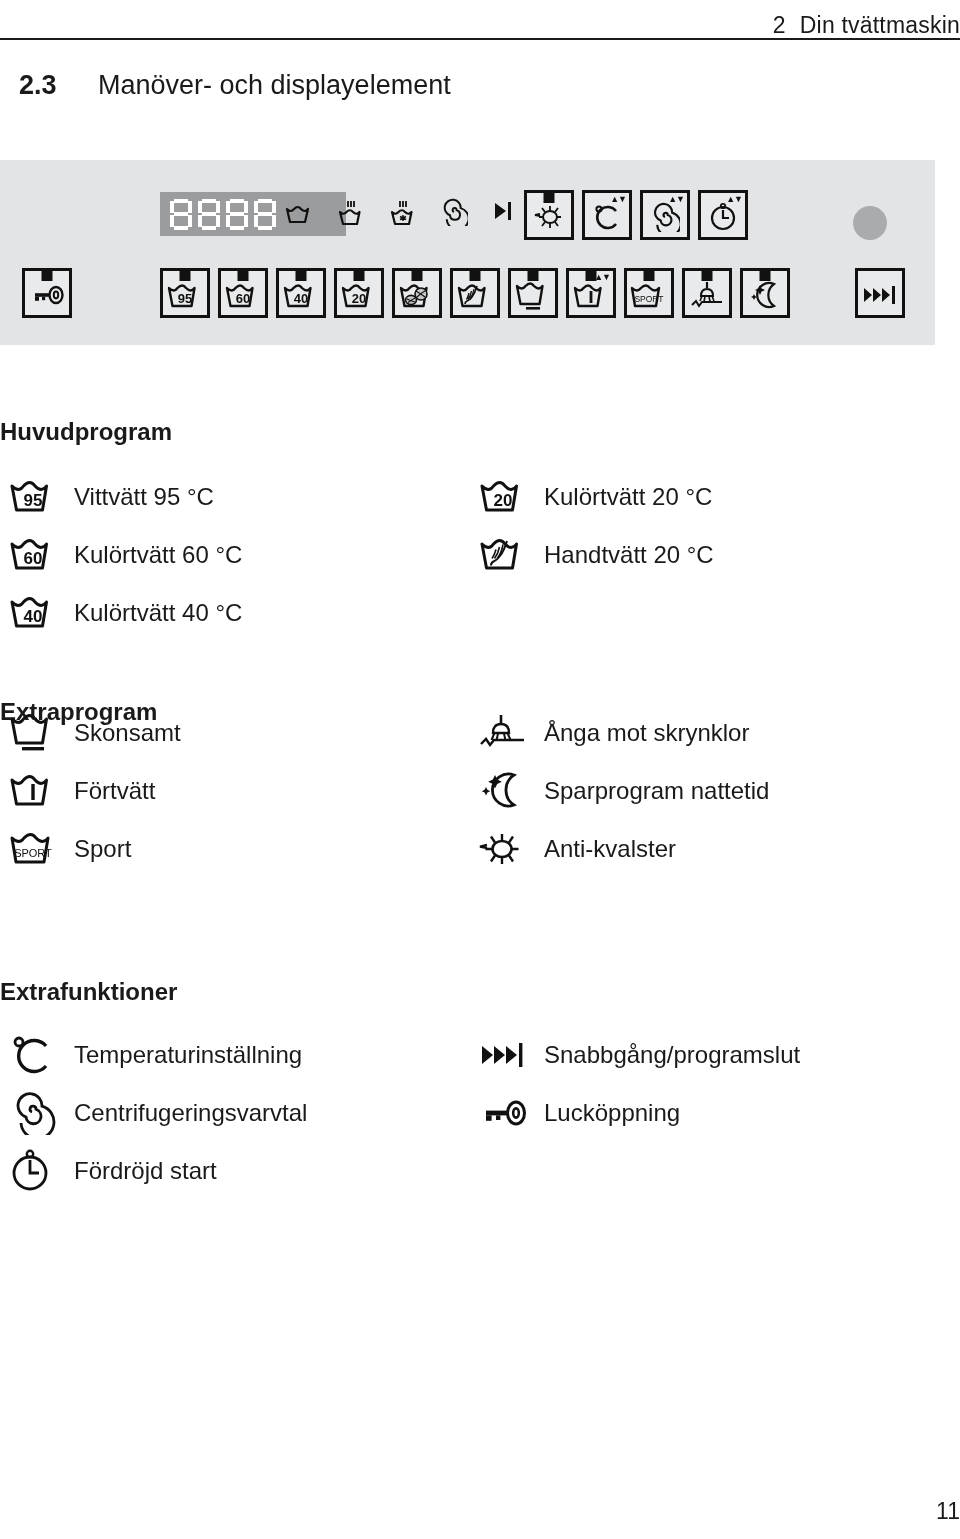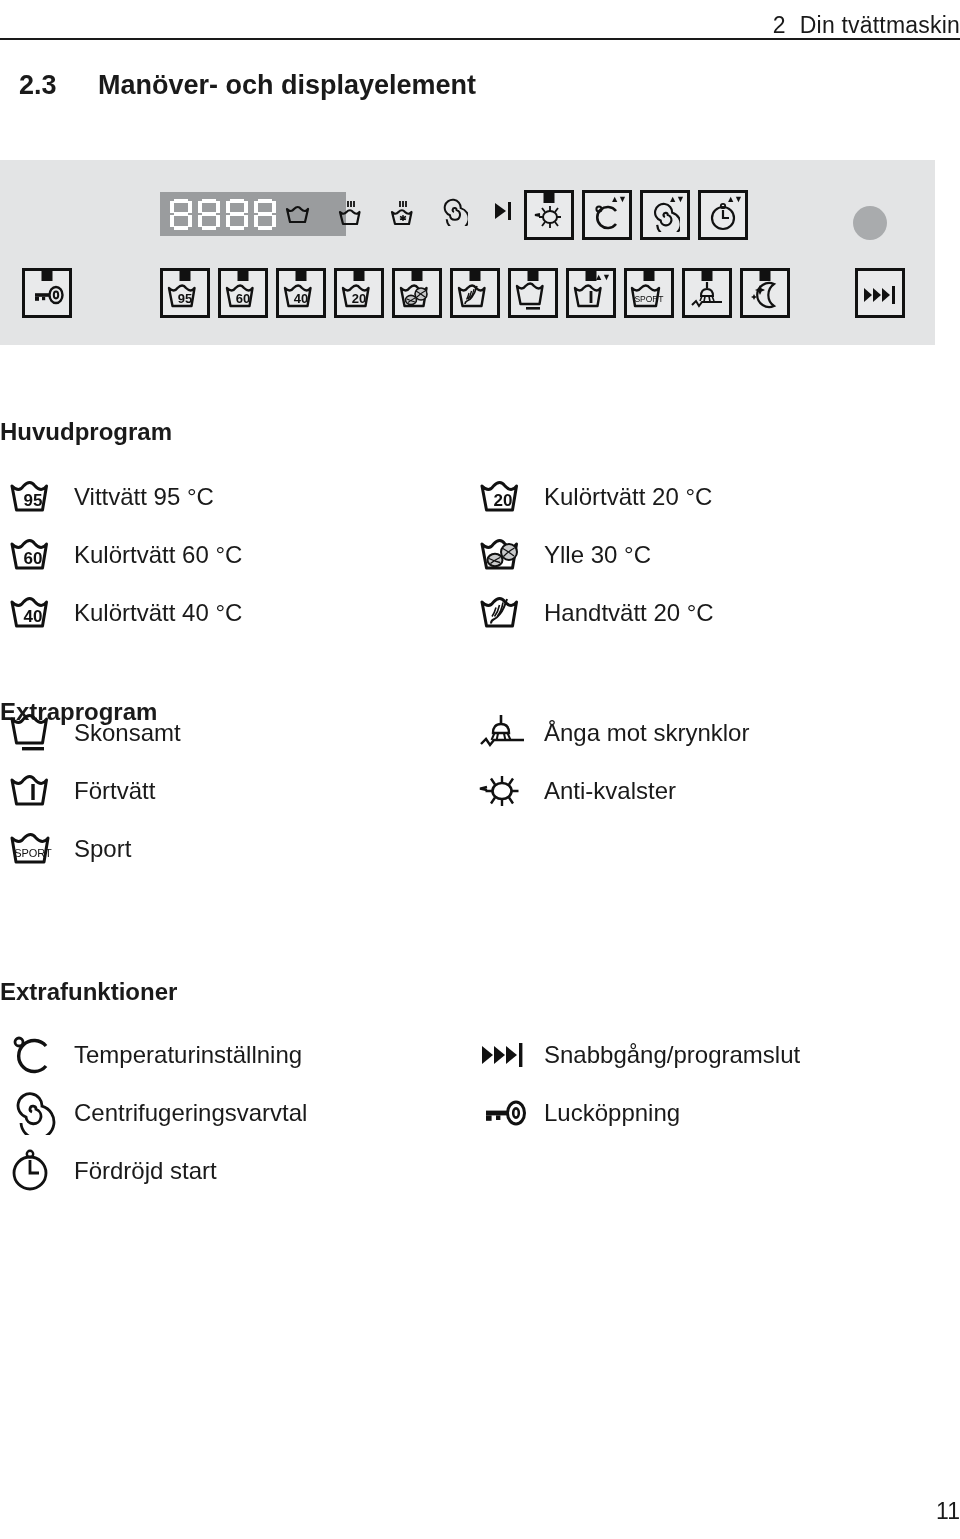--- a/index.html
+++ b/index.html
@@ -46,21 +46,21 @@
     position: absolute;
     left: 0; top: 0;
     font-size: 27px;
     font-weight: bold;
     margin-left: 19px;
   }
   .sec-title .sec-name {
     position: absolute;
     left: 98px; top: 0;
     font-size: 27px;
-    font-weight: bold;
+    font-weight: normal;
   }
 
   
   .panel {
     position: absolute;
     left: 0; top: 160px;
     width: 935px; height: 185px;
     background: #e3e4e5;
   }
 
@@ -540,32 +540,20 @@
           <path d="M4 9 q7 7 11.5 0 q6.5 -7 11.5 0 q6.5 7 11.5 0 l-4 24 h-26 z" fill="none" stroke="#111" stroke-width="3" stroke-linejoin="round"></path>
           <text x="25" y="29" font-family="Liberation Sans, sans-serif" font-size="17" font-weight="bold" text-anchor="middle" fill="#111">20</text>
         </svg>
       </span>
       <span class="l-label">Kulörtvätt 20 °C</span>
     </div>
     <div class="lrow">
       <span class="l-icon">
         <svg width="50" height="40" viewBox="0 0 50 40">
           <path d="M4 9 q7 7 11.5 0 q6.5 -7 11.5 0 q6.5 7 11.5 0 l-4 24 h-26 z" fill="none" stroke="#111" stroke-width="3" stroke-linejoin="round"></path>
-          <circle cx="31" cy="17" r="8" fill="#c9cacb" stroke="#111" stroke-width="2"></circle>
-          <path d="M24 13 q7 4 12 8 M25.5 21.5 q6 -6 11 -8.5" stroke="#111" stroke-width="1.3" fill="none"></path>
-          <ellipse cx="17" cy="25" rx="7.5" ry="6.2" fill="#c9cacb" stroke="#111" stroke-width="2"></ellipse>
-          <path d="M11 23.5 q6 3 11 4 M12.5 28.5 q5 -4 9.5 -6" stroke="#111" stroke-width="1.3" fill="none"></path>
-        </svg>
-      </span>
-      <span class="l-label">Ylle 30 °C</span>
-    </div>
-    <div class="lrow">
-      <span class="l-icon">
-        <svg width="50" height="40" viewBox="0 0 50 40">
-          <path d="M4 9 q7 7 11.5 0 q6.5 -7 11.5 0 q6.5 7 11.5 0 l-4 24 h-26 z" fill="none" stroke="#111" stroke-width="3" stroke-linejoin="round"></path>
           <path d="M29 6 q-3 10 -7 15 q-3 4 -6.5 5.5 q-2.5 1.2 -2.5 4" fill="none" stroke="#111" stroke-width="2"></path>
           <path d="M25 9.5 q-1.5 8.5 -5.5 13.5 M21.5 12 q-1.5 7 -5 11.5 M18 14.5 q-1.5 5.5 -4 9" fill="none" stroke="#111" stroke-width="1.6"></path>
         </svg>
       </span>
       <span class="l-label">Handtvätt 20 °C</span>
     </div>
   </div>
 </div>
 
 <div class="sec-head" style="top:698px">Extraprogram</div>
@@ -605,20 +593,30 @@
     <div class="lrow">
       <span class="l-icon">
         <svg width="56" height="40" viewBox="0 0 56 40">
           <path d="M23 2 l0 8" stroke="#111" stroke-width="2.6" fill="none"></path>
           <path d="M15 20 q0 -9 8 -9 q8 0 8 9 z" fill="none" stroke="#111" stroke-width="2.4"></path>
           <path d="M16.5 20 l-3 7 M20 20.5 l-1.5 7 M26 20.5 l1.5 7 M29.5 20 l3 7" stroke="#111" stroke-width="2" fill="none"></path>
           <path d="M3 31 l5 -5 l4 6 l4 -5 l30 0" fill="none" stroke="#111" stroke-width="2.4"></path>
         </svg>
       </span>
       <span class="l-label">Ånga mot skrynklor</span>
+    </div>
+    <div class="lrow">
+      <span class="l-icon">
+        <svg width="50" height="42" viewBox="0 0 50 42">
+          <path d="M36 5 a16 16 0 1 0 0 30 a18 18 0 0 1 0 -30 z" fill="none" stroke="#111" stroke-width="2.8"></path>
+          <path d="M17 5 l2.2 4.6 l4.6 2.2 l-4.6 2.2 l-2.2 4.6 l-2.2 -4.6 l-4.6 -2.2 l4.6 -2.2 z" fill="#111"></path>
+          <path d="M8 17 l1.4 2.8 l2.8 1.4 l-2.8 1.4 l-1.4 2.8 l-1.4 -2.8 l-2.8 -1.4 l2.8 -1.4 z" fill="#111"></path>
+        </svg>
+      </span>
+      <span class="l-label">Sparprogram nattetid</span>
     </div>
     <div class="lrow">
       <span class="l-icon">
         <svg width="50" height="42" viewBox="0 0 50 42">
           <ellipse cx="24" cy="21" rx="9.5" ry="8" fill="none" stroke="#111" stroke-width="2.6"></ellipse>
           <path d="M24 13 l0 -7 M17 14.5 l-4 -6 M31 14.5 l4 -6 M14.5 21 l-7 0 M33.5 21 l7 0 M17 27.5 l-4 6 M31 27.5 l4 6 M24 29 l0 7" stroke="#111" stroke-width="2.4" fill="none"></path>
           <path d="M9 17 l-7 1.6 l7 1.6" stroke="#111" stroke-width="2.4" fill="none"></path>
         </svg>
       </span>
       <span class="l-label">Anti-kvalster</span>

